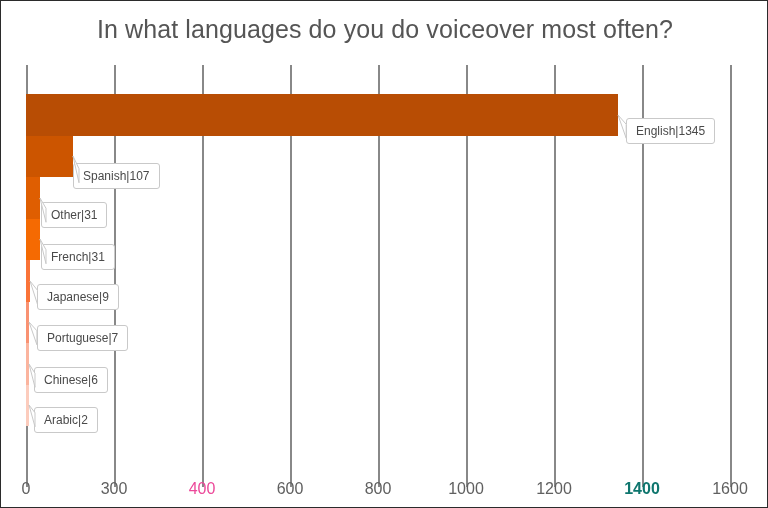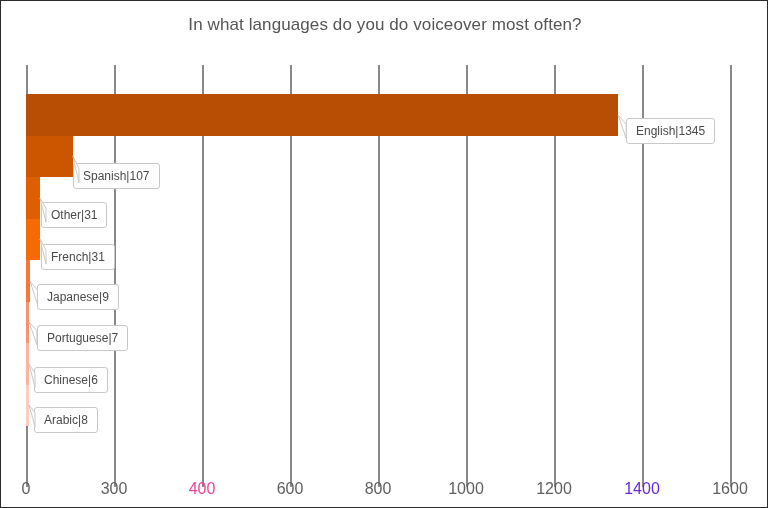--- a/index.html
+++ b/index.html
@@ -20,21 +20,21 @@
     overflow: hidden;
   }
 
   
   #chart-title {
     position: absolute;
     left: 0;
     top: 14px;
     width: 768px;
     text-align: center;
-    font-size: 17px;
+    font-size: 25px;
     color: #555555;
     font-weight: normal;
     letter-spacing: 0.1px;
     white-space: nowrap;
   }
 
   
   #plot {
     position: absolute;
     left: 25px;
@@ -172,21 +172,21 @@
           <polygon points="1,4 8.48,13.25 8.48,27.25" fill="#ffffff" stroke="#c9c9c9" stroke-width="1"></polygon>
         </svg>
         <div class="callout" style="left: 11px; top: 260px;">Portuguese|7</div>
         <svg class="tail" width="9.92" height="27.75" style="left: 2.08px; top: 253.25px;">
           <polygon points="1,4 8.92,12.75 8.92,26.75" fill="#ffffff" stroke="#c9c9c9" stroke-width="1"></polygon>
         </svg>
         <div class="callout" style="left: 8px; top: 302px;">Chinese|6</div>
         <svg class="tail" width="8" height="28.25" style="left: 1.64px; top: 294.75px;">
           <polygon points="1,4 7,13.25 7,27.25" fill="#ffffff" stroke="#c9c9c9" stroke-width="1"></polygon>
         </svg>
-        <div class="callout" style="left: 8px; top: 342px;">Arabic|8</div>
+        <div class="callout" style="left: 8px; top: 342px;">Arabic|2</div>
         <svg class="tail" width="8" height="26.75" style="left: 1.5px; top: 336.25px;">
           <polygon points="1,4 7,11.75 7,25.75" fill="#ffffff" stroke="#c9c9c9" stroke-width="1"></polygon>
         </svg>
       </div>
   </div>
 
   <div id="xaxis">
       <div class="tickmark" style="left: 25px; background: rgb(136, 136, 136);"></div>
       <div class="ticklabel" style="left: 25px; color: rgb(96, 96, 96);">0</div>
       <div class="tickmark" style="left: 113px; background: rgb(136, 136, 136);"></div>
@@ -195,18 +195,18 @@
       <div class="ticklabel" style="left: 201px; color: #ec4899;">400</div>
       <div class="tickmark" style="left: 289px; background: rgb(136, 136, 136);"></div>
       <div class="ticklabel" style="left: 289px; color: rgb(96, 96, 96);">600</div>
       <div class="tickmark" style="left: 377px; background: rgb(136, 136, 136);"></div>
       <div class="ticklabel" style="left: 377px; color: rgb(96, 96, 96);">800</div>
       <div class="tickmark" style="left: 465px; background: rgb(136, 136, 136);"></div>
       <div class="ticklabel" style="left: 465px; color: rgb(96, 96, 96);">1000</div>
       <div class="tickmark" style="left: 553px; background: rgb(136, 136, 136);"></div>
       <div class="ticklabel" style="left: 553px; color: rgb(96, 96, 96);">1200</div>
       <div class="tickmark" style="left: 641px; background: rgb(136, 136, 136);"></div>
-      <div class="ticklabel" style="left: 641px; color: #6d28d9;">1400</div>
+      <div class="ticklabel" style="left: 641px; color: #0f766e; font-weight: bold;">1400</div>
       <div class="tickmark" style="left: 729px; background: rgb(136, 136, 136);"></div>
       <div class="ticklabel" style="left: 729px; color: rgb(96, 96, 96);">1600</div>
     </div>
 
 </div>
 
 </body></html>

